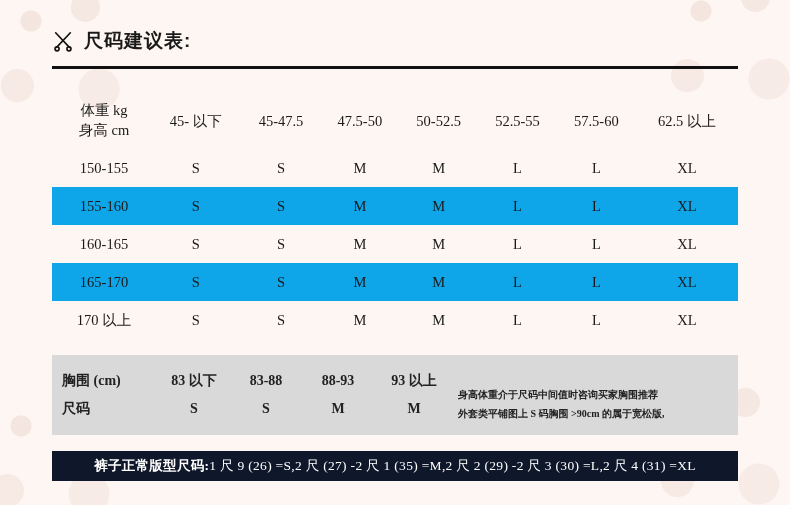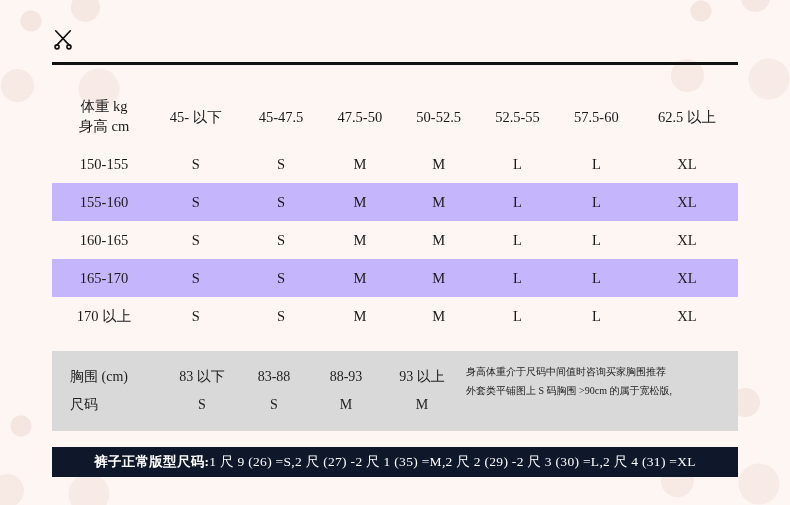--- a/index.html
+++ b/index.html
@@ -93,31 +93,32 @@
     line-height: 1.35;
     font-size: 13.5px;
     width: 92px;
   }
   .corner-cell .l1, .corner-cell .l2 { display: block; white-space: nowrap; }
   .row-head {
     text-align: left;
     padding-left: 6px !important;
     white-space: nowrap;
   }
-  tr.shaded td { background: #c4b5fd; }
+  tr.shaded td { background: #0ea5e9; }
   tr.plain td { background: transparent; }
 
   
   .bust-block {
     margin-top: 16px;
     background: #d9d9d9;
-    padding: 12px 6px 12px 18px;
-    display: flex;
-    align-items: flex-start;
+    padding: 12px 6px 12px 10px;
+    display: flex;
+    align-items: flex-end;
     font-size: 14px;
+    font-weight: bold;
   }
   .bust-left { flex: 0 0 382px; }
   .bust-row {
     display: flex;
     align-items: center;
     height: 28px;
   }
   .bust-label {
     width: 96px;
     white-space: nowrap;
@@ -163,20 +164,21 @@
 
   <div class="header">
     <svg class="header-icon" viewBox="0 0 24 24">
       <g stroke="#111" stroke-width="1.8" fill="none" stroke-linecap="round">
         <line x1="4" y1="3" x2="19" y2="19"></line>
         <line x1="20" y1="3" x2="5" y2="19"></line>
         <circle cx="5.5" cy="20.5" r="2.2"></circle>
         <circle cx="18.5" cy="20.5" r="2.2"></circle>
       </g>
     </svg>
+    <span class="header-title">尺码建议表:</span>
   </div>
   <div class="header-rule"></div>
 
   <table class="size-table">
     <thead>
       <tr>
         <th class="corner-cell">
           <span class="l1">体重 kg</span>
           <span class="l2">身高 cm</span>
         </th>

